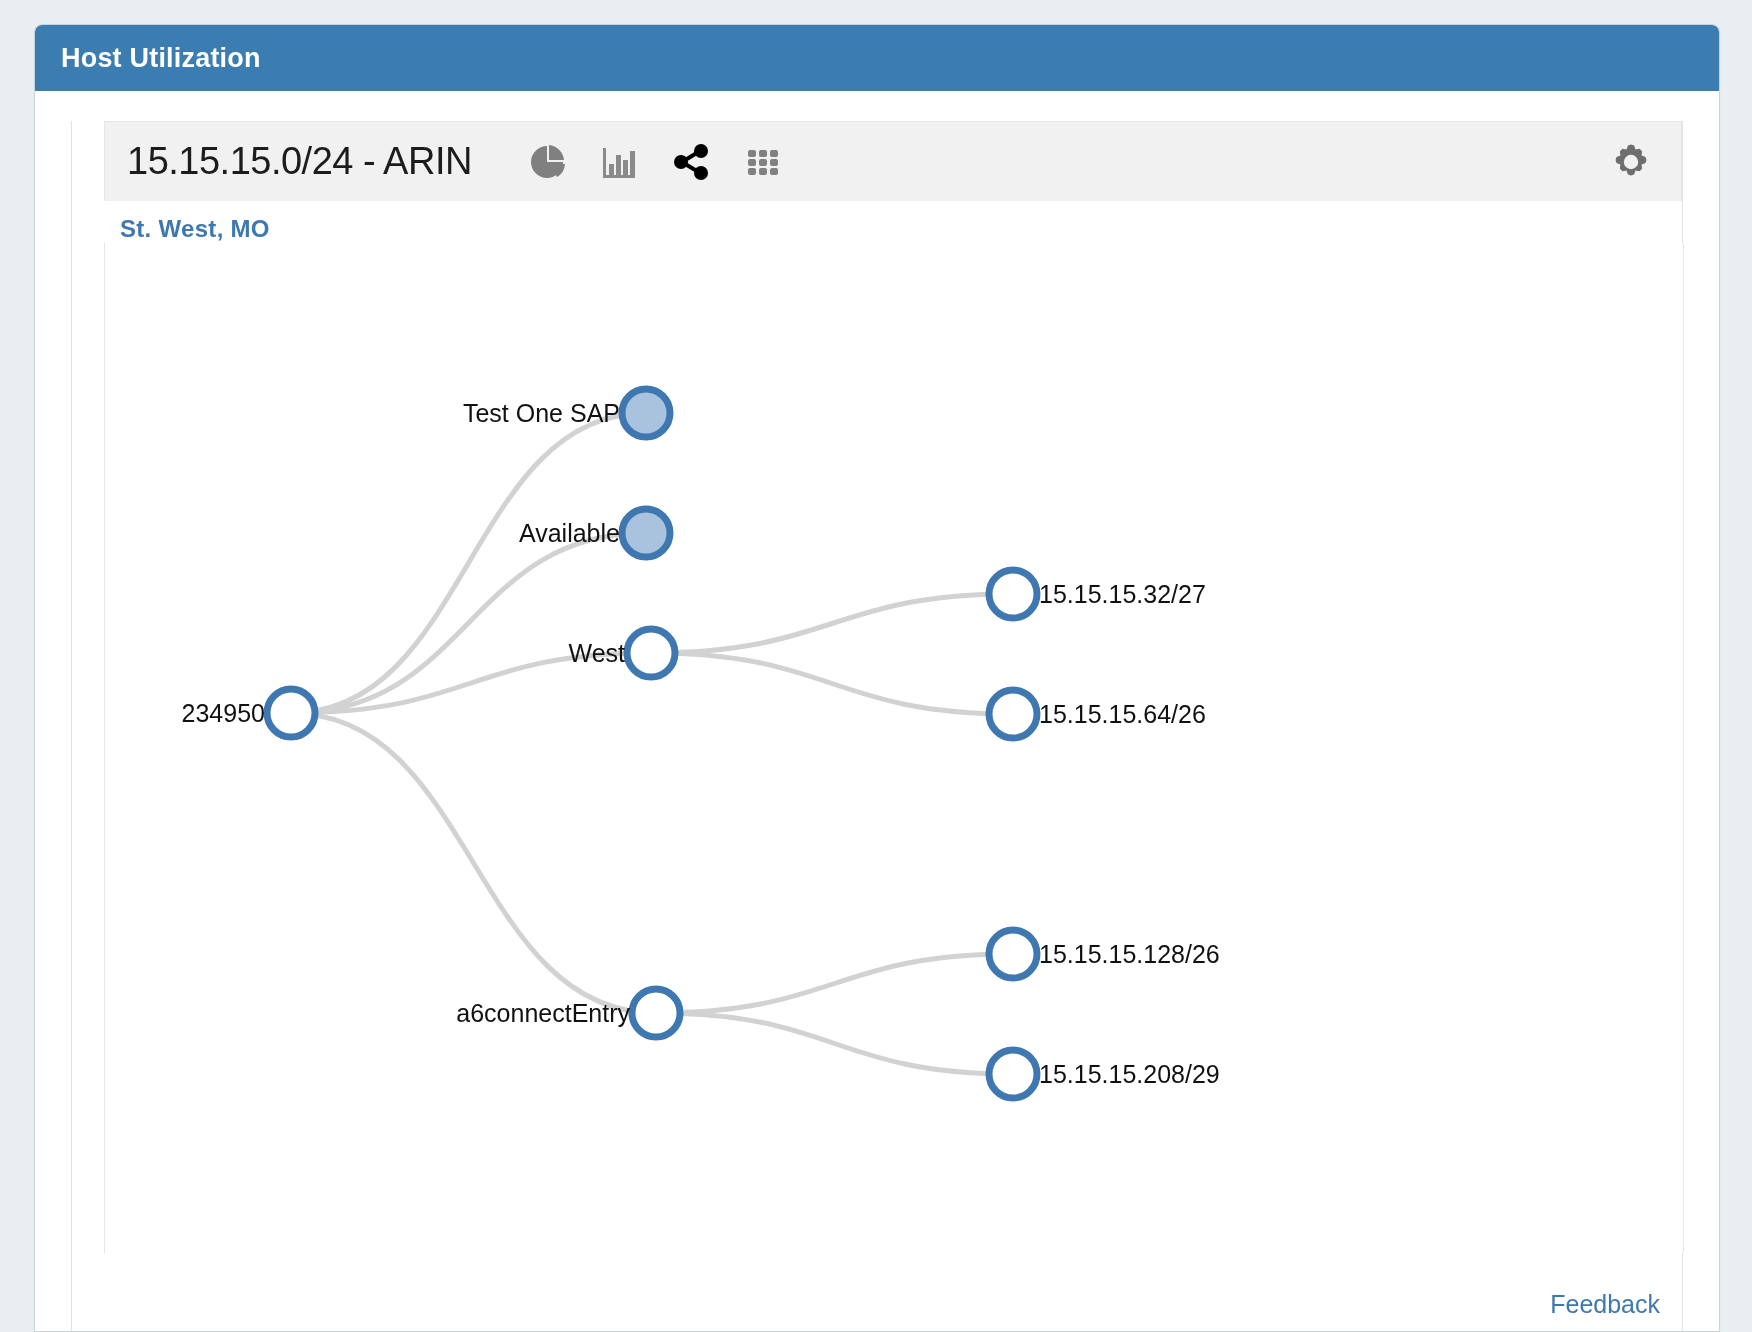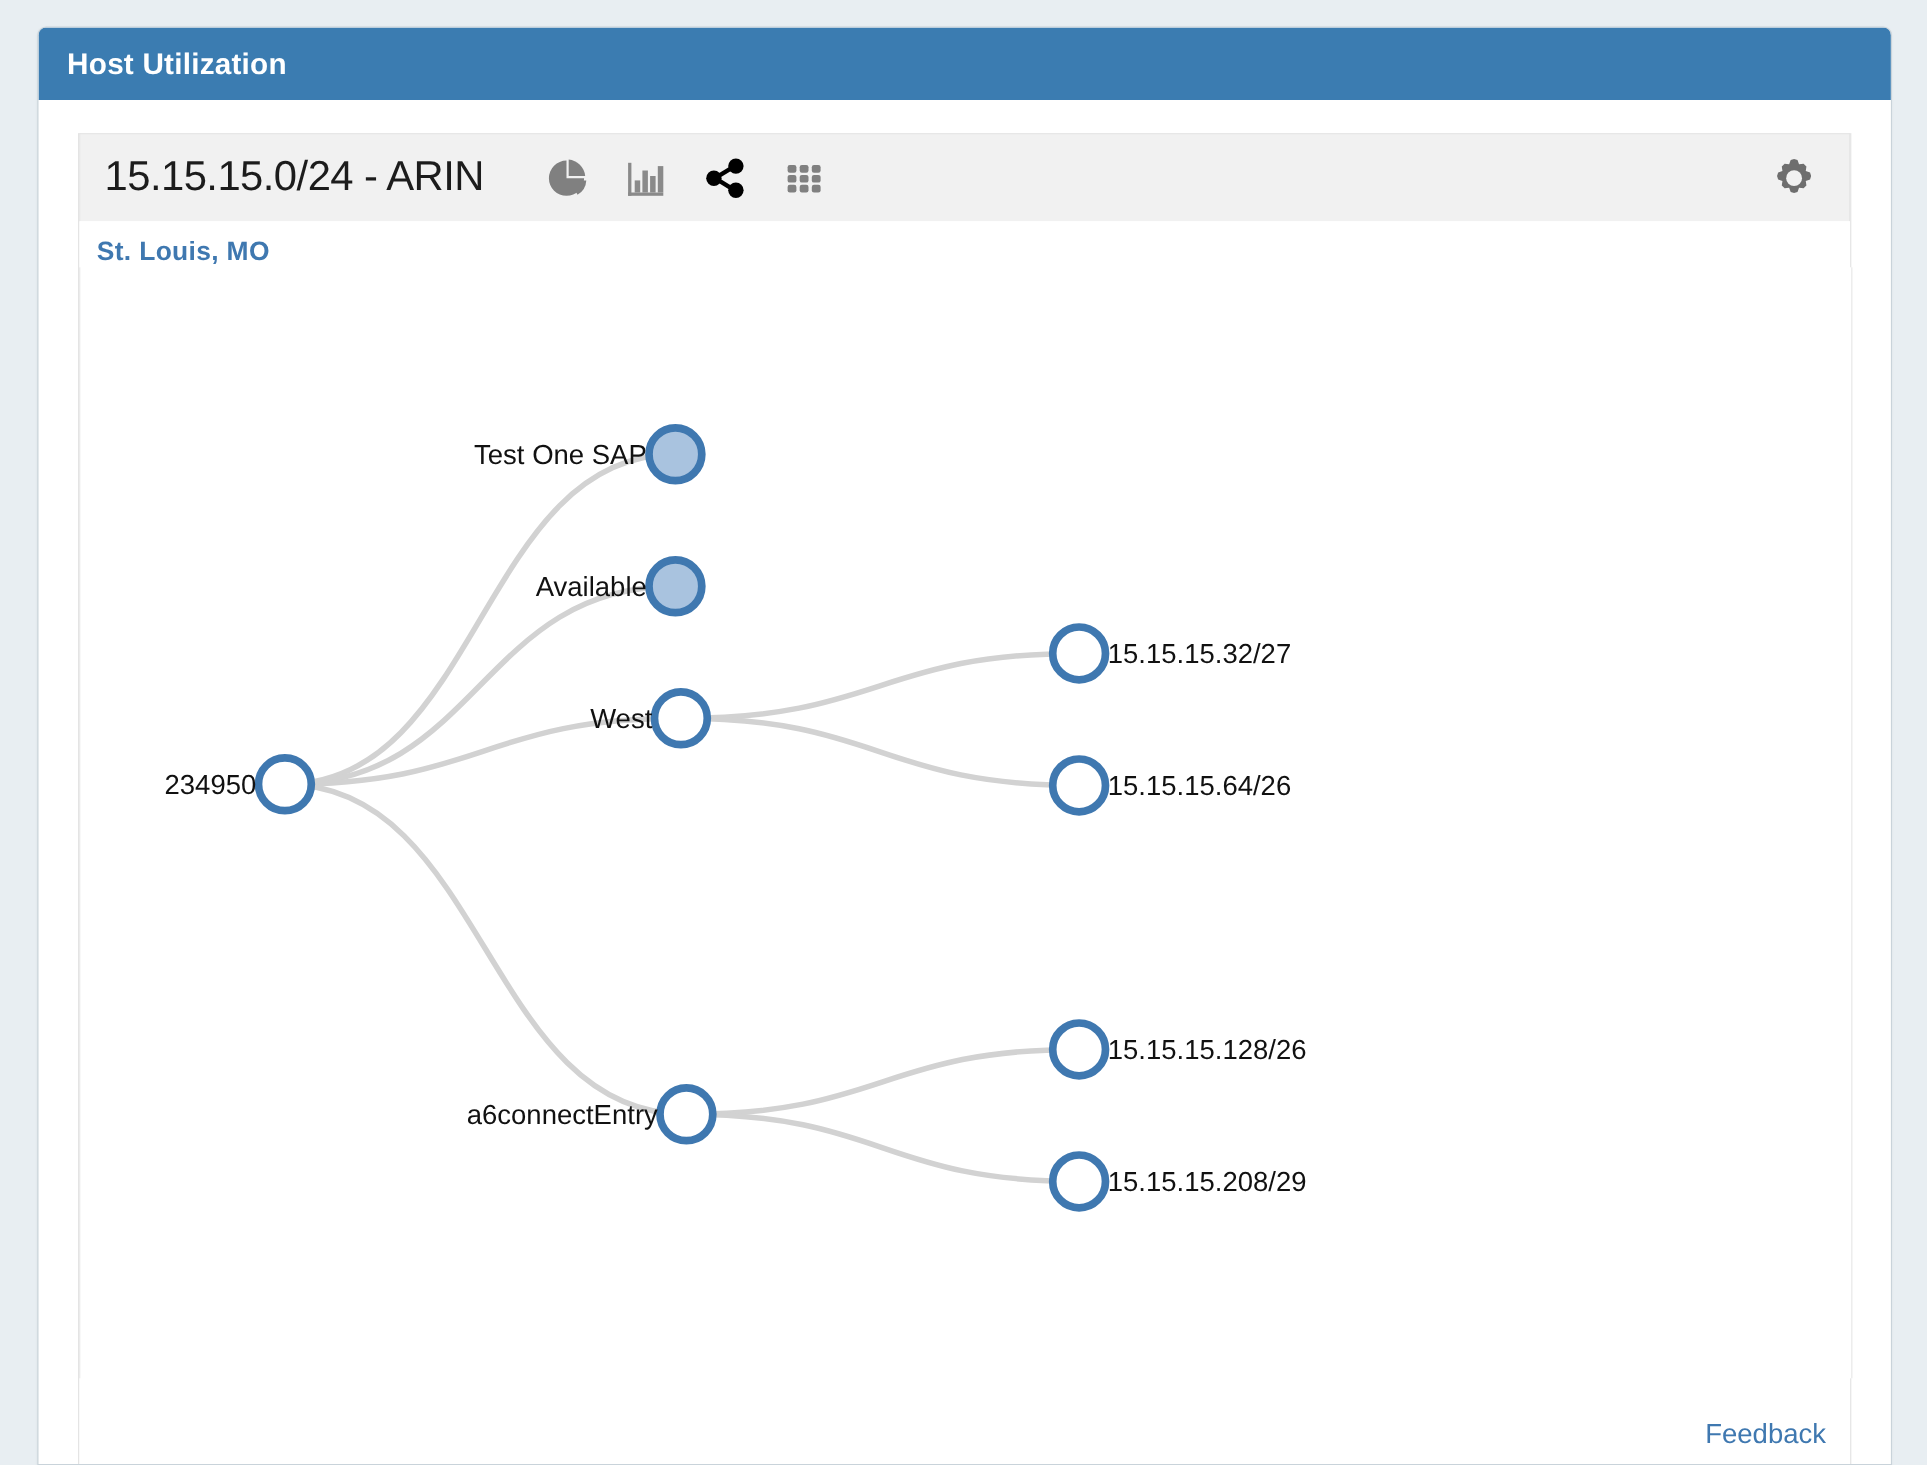--- a/index.html
+++ b/index.html
@@ -51,20 +51,21 @@
     position: relative;
   }
 
   .card {
     border: 1px solid #e2e2e2;
     border-top: none;
     border-bottom: none;
     height: 100%;
     box-sizing: border-box;
     position: relative;
+    padding-left: 32px;
   }
 
   
   .toolbar {
     background: #f1f1f1;
     height: 80px;
     display: flex;
     align-items: center;
     padding: 0 26px 0 22px;
     box-sizing: border-box;
@@ -204,21 +205,21 @@
         <div class="spacer"></div>
 
         <div class="gear-wrap">
           <svg width="48" height="48" viewBox="0 0 48 48">
             <path fill="#6e6e6e" d="M24 6.5l3.1 1 1.4 3.9 4.1-.6 2.6 2.6-.6 4.1 3.9 1.4 1 3.1-1 3.1-3.9 1.4.6 4.1-2.6 2.6-4.1-.6-1.4 3.9-3.1 1-3.1-1-1.4-3.9-4.1.6-2.6-2.6.6-4.1-3.9-1.4-1-3.1 1-3.1 3.9-1.4-.6-4.1 2.6-2.6 4.1.6 1.4-3.9z"></path>
             <circle cx="24" cy="24" r="7.2" fill="#f1f1f1"></circle>
           </svg>
         </div>
       </div>
 
-      <div class="subtitle">St. Louis, MO</div>
+      <div class="subtitle">St. West, MO</div>
 
       <div class="tree-area">
         <svg class="tree-svg" id="tree-svg" width="1612" height="1010" viewBox="0 0 1612 1010">
             <g>
               <path d="M186,470 C363.5,470 363.5,170 541,170" fill="none" stroke="#d2d2d2" stroke-width="5"></path>
               <path d="M186,470 C363.5,470 363.5,290 541,290" fill="none" stroke="#d2d2d2" stroke-width="5"></path>
               <path d="M186,470 C366,470 366,410 546,410" fill="none" stroke="#d2d2d2" stroke-width="5"></path>
               <path d="M186,470 C368.5,470 368.5,770 551,770" fill="none" stroke="#d2d2d2" stroke-width="5"></path>
               <path d="M546,410 C727,410 727,351 908,351" fill="none" stroke="#d2d2d2" stroke-width="5"></path>
               <path d="M546,410 C727,410 727,471 908,471" fill="none" stroke="#d2d2d2" stroke-width="5"></path>

